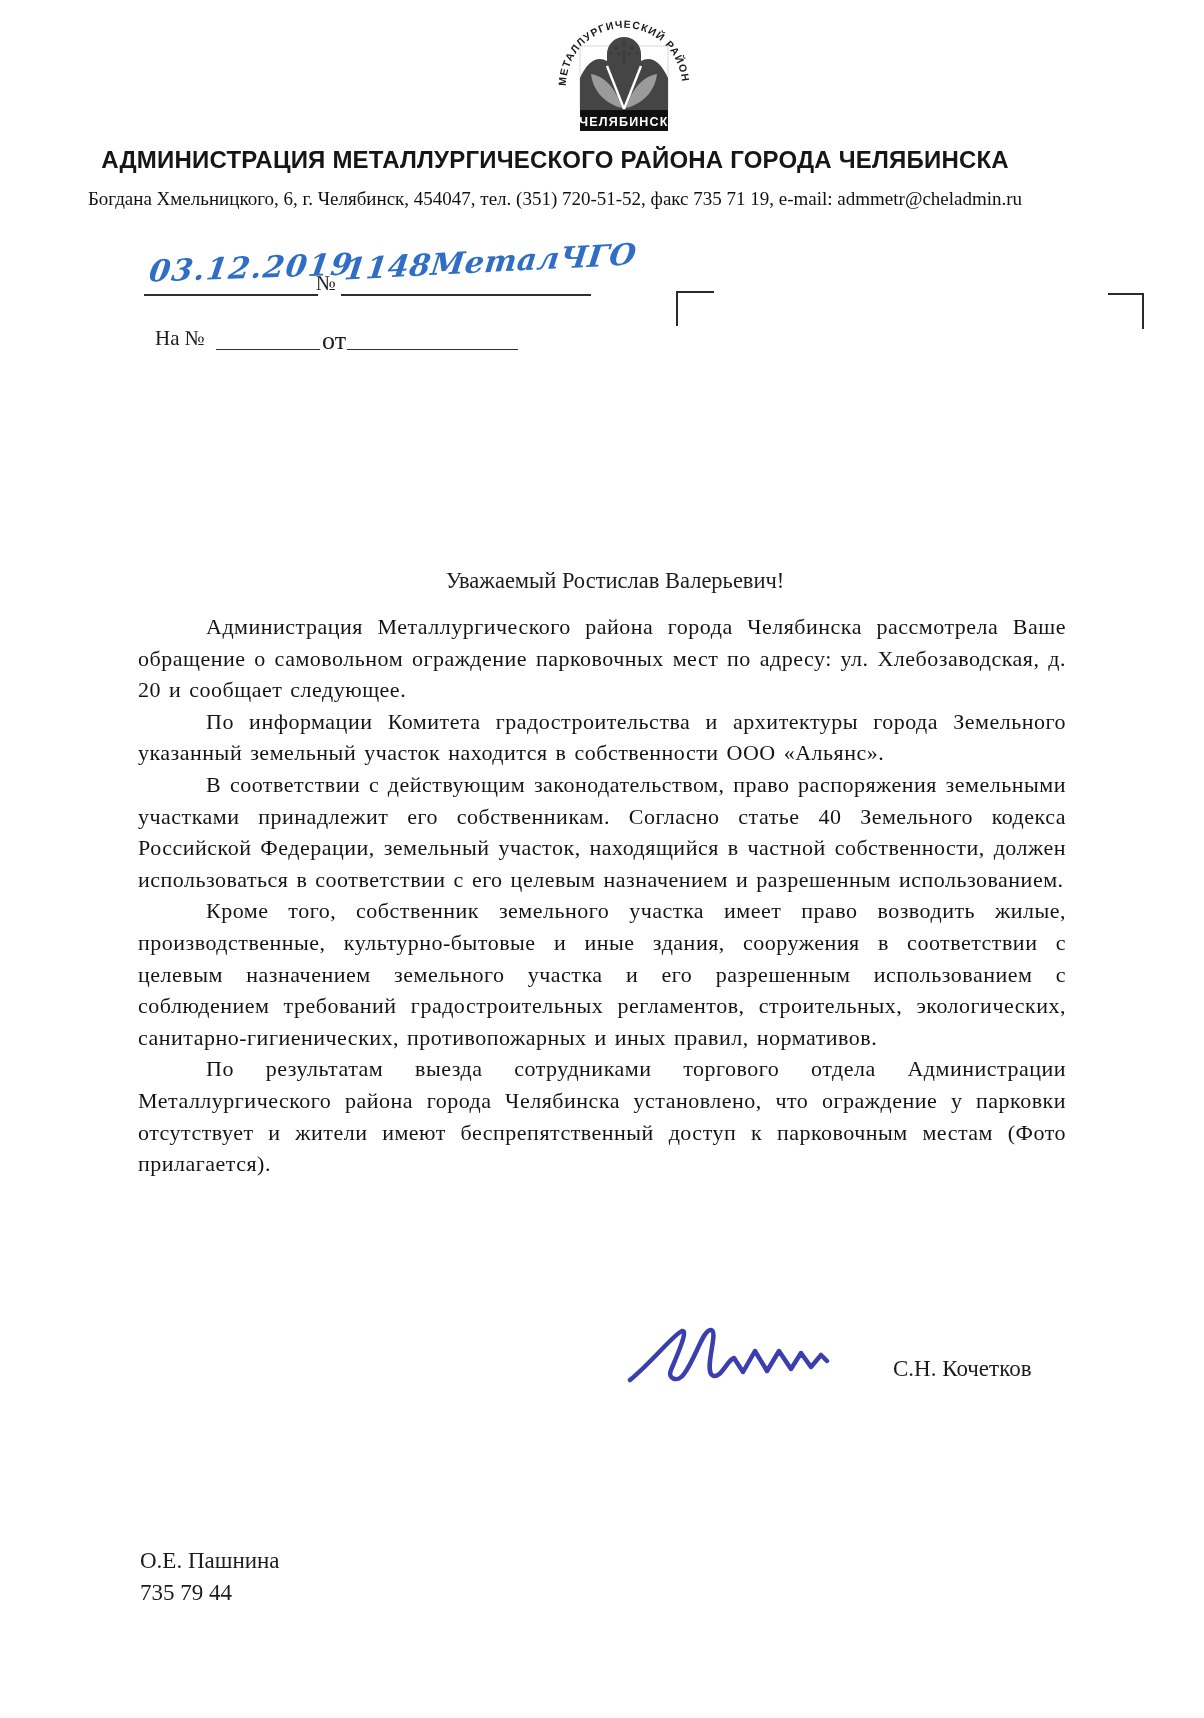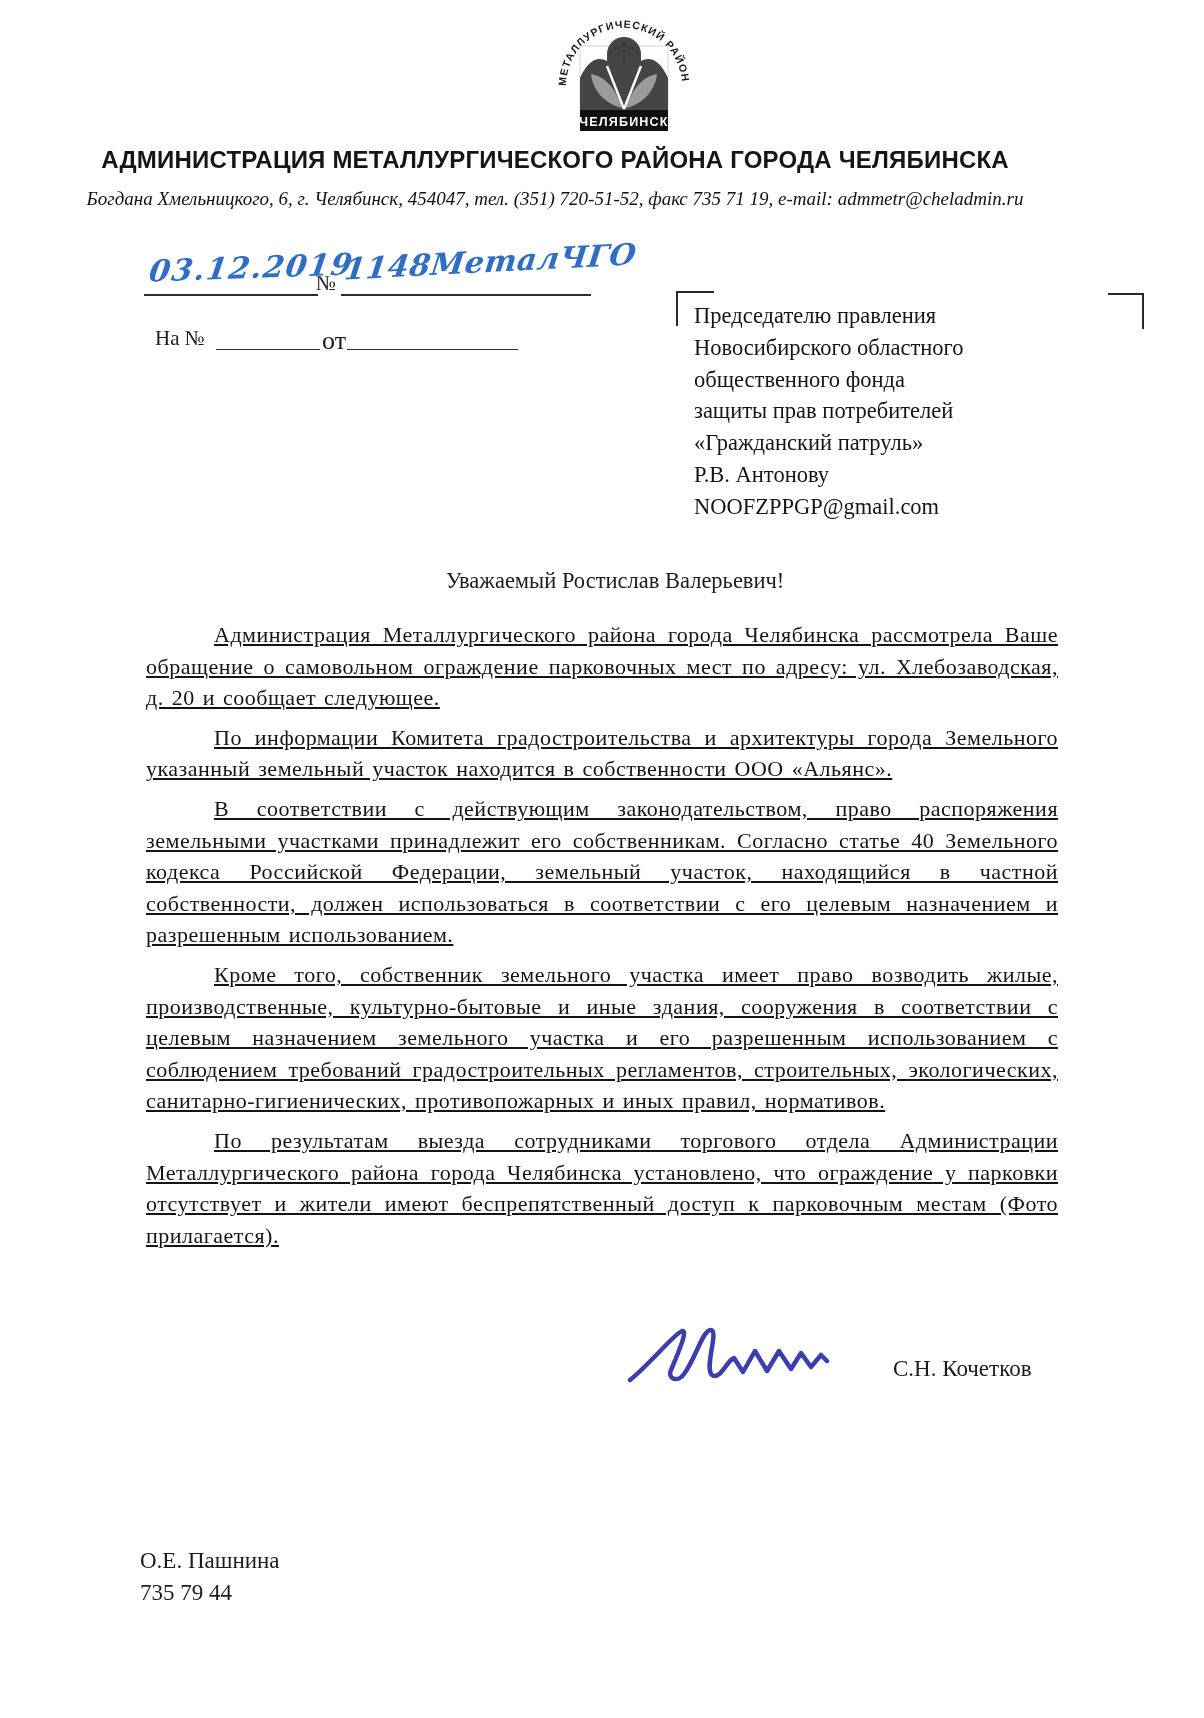--- a/index.html
+++ b/index.html
@@ -10,21 +10,21 @@
   }
   
   .logo { position:absolute; left:552px; top:8px; width:146px; height:128px; }
   .org-title {
     position:absolute; left:0; top:146px; width:1110px;
     text-align:center; font-family:"Liberation Sans", sans-serif;
     font-weight:bold; font-size:24px; letter-spacing:0.2px; color:#161616;
   }
   .org-address {
     position:absolute; left:0; top:188px; width:1110px;
-    text-align:center; font-size:19px; color:#111;font-style:italic;
+    text-align:center; font-size:19px; color:#111;
   }
   
   .hand {
     font-family:"DejaVu Serif", serif; font-style:italic; font-weight:bold;
     color:#2f6ec4; white-space:nowrap;
   }
   .hand-date {
     position:absolute; left:150px; top:250px; font-size:30px;
     letter-spacing:1.5px; transform:skewX(-10deg) rotate(-2deg);
   }
@@ -52,21 +52,21 @@
   
   .salutation {
     position:absolute; left:140px; top:560px; width:950px;
     text-align:center; font-size:22.5px;margin-top:8px;
   }
   .letter-body {
     position:absolute; left:138px; top:611px; width:928px;
     font-size:22px; line-height:31.6px; text-align:justify;
     letter-spacing:0.5px; word-spacing:2px; color:#141414;
   }
-  .letter-body p { margin:8px; text-indent:68px; text-align-last:left;text-decoration:underline; }
+  .letter-body p { margin:0; text-indent:68px; text-align-last:left; }
   
   .sig-pos  { position:absolute; left:138px; top:1356px; font-size:23px; }
   .sig-name { position:absolute; left:893px; top:1356px; font-size:23px; }
   .sig-svg  { position:absolute; left:626px; top:1318px; width:205px; height:78px; }
   
   .executor { position:absolute; left:140px; top:1548px; font-size:23px;text-align:center; }
   .phone    { position:absolute; left:140px; top:1580px; font-size:23px; }
 </style>
 </head>
 <body>
@@ -112,29 +112,20 @@
   <span class="hand hand-num">1148МеталЧГО</span>
   <div class="uline u1"></div>
   <div class="uline u2"></div>
   <span class="reply-prefix">На №</span>
   <div class="uline u3"></div>
   <span class="reply-from">от</span>
   <div class="uline u4"></div>
 
   <div class="bracket bracket-left"></div>
   <div class="bracket bracket-right"></div>
-  <div class="recipient">
-    <div>Председателю правления</div>
-    <div>Новосибирского областного</div>
-    <div>общественного фонда</div>
-    <div>защиты прав потребителей</div>
-    <div>«Гражданский патруль»</div>
-    <div>Р.В. Антонову</div>
-    <div>NOOFZPPGP@gmail.com</div>
-  </div>
 
   <div class="salutation">Уважаемый Ростислав Валерьевич!</div>
 
   <div class="letter-body">
     <p>Администрация Металлургического района города Челябинска рассмотрела Ваше обращение о самовольном ограждение парковочных мест по адресу: ул. Хлебозаводская, д. 20 и сообщает следующее.</p>
     <p>По информации Комитета градостроительства и архитектуры города Земельного указанный земельный участок находится в собственности ООО «Альянс».</p>
     <p>В соответствии с действующим законодательством, право распоряжения земельными участками принадлежит его собственникам. Согласно статье 40 Земельного кодекса Российской Федерации, земельный участок, находящийся в частной собственности, должен использоваться в соответствии с его целевым назначением и разрешенным использованием.</p>
     <p>Кроме того, собственник земельного участка имеет право возводить жилые, производственные, культурно-бытовые и иные здания, сооружения в соответствии с целевым назначением земельного участка и его разрешенным использованием с соблюдением требований градостроительных регламентов, строительных, экологических, санитарно-гигиенических, противопожарных и иных правил, нормативов.</p>
     <p>По результатам выезда сотрудниками торгового отдела Администрации Металлургического района города Челябинска установлено, что ограждение у парковки отсутствует и жители имеют беспрепятственный доступ к парковочным местам (Фото прилагается).</p>
   </div>

